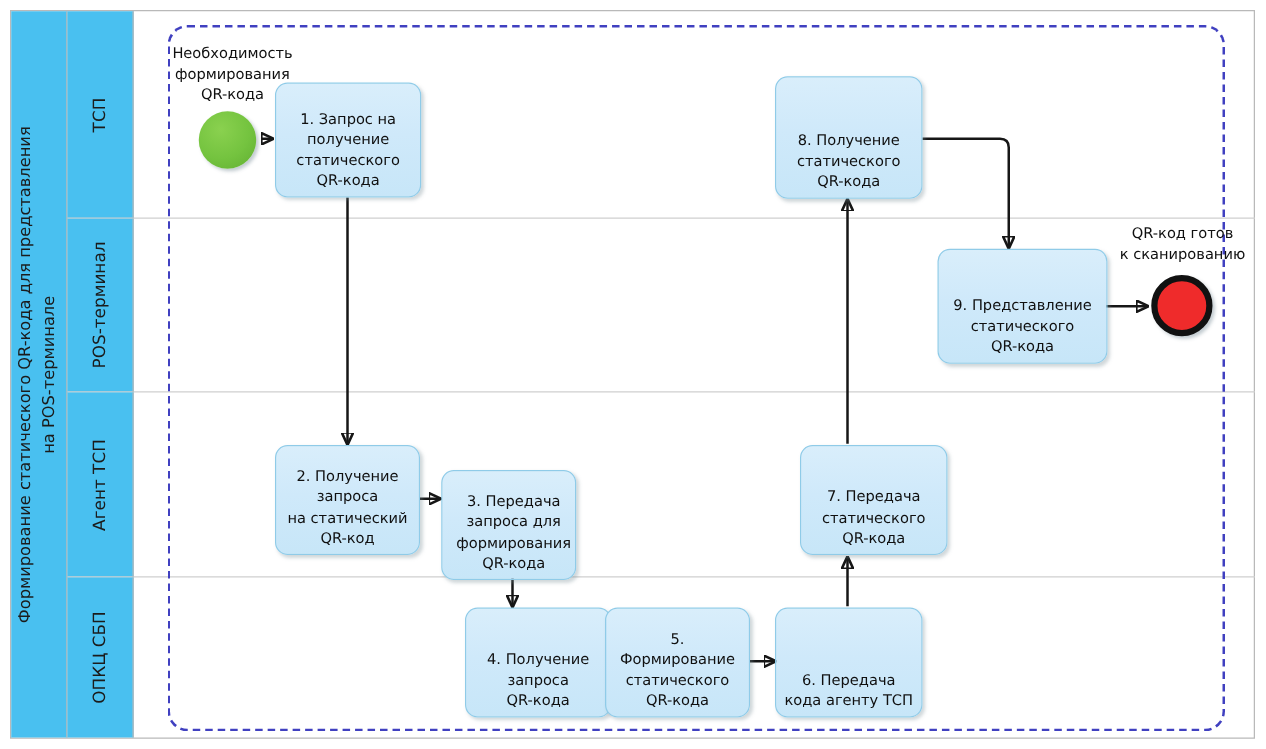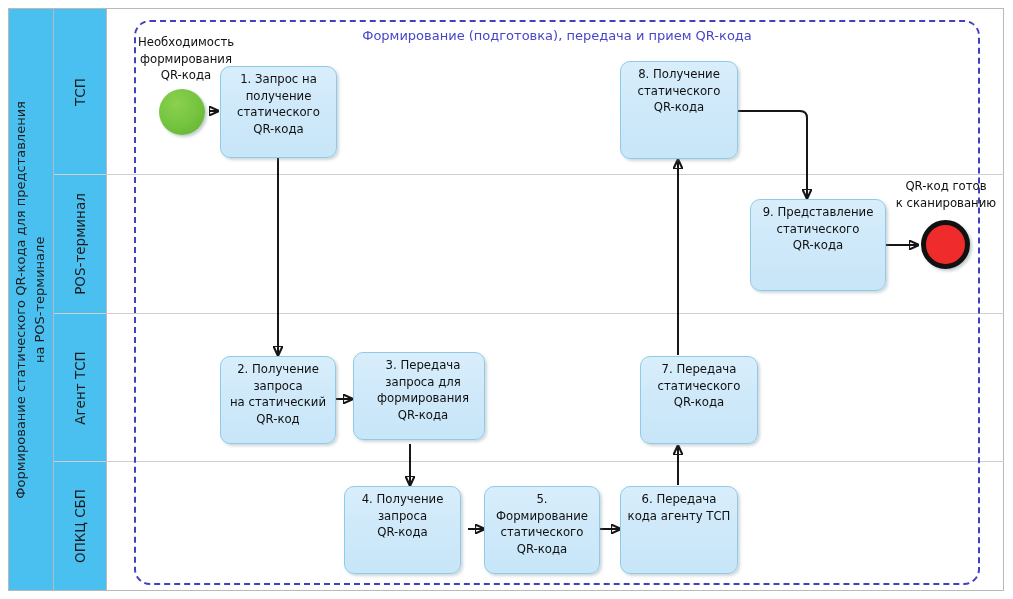--- a/index.html
+++ b/index.html
@@ -96,21 +96,21 @@
   }
 
   
   .task{
     position:absolute;
     background:linear-gradient(180deg,#d9eefb 0%,#cfe9fa 45%,#c7e6f8 100%);
     border:1px solid #8fcbe8;
     border-radius:10px;
     box-shadow:2px 2px 3px rgba(120,140,150,.35);
     box-sizing:border-box;
-    display:flex;align-items:flex-start;justify-content:center;
+    display:flex;align-items:flex-end;justify-content:center;
     padding:4px 6px;
     font-size:11.7px;
     line-height:1.42;
     color:#101010;
     text-align:center;
     z-index:4;
   }
 
   
   .start-event{
@@ -180,21 +180,20 @@
   <div class="lane-head last" style="top:462px;height:128px;">
     <div class="lane-head-inner">ОПКЦ СБП</div>
   </div>
 
   <div class="lane-body" style="top:9px;height:166px;"></div>
   <div class="lane-body" style="top:175px;height:139px;"></div>
   <div class="lane-body" style="top:314px;height:148px;"></div>
   <div class="lane-body last" style="top:462px;height:128px;"></div>
 
   <div class="subprocess"></div>
-  <div class="subprocess-label">Формирование (подготовка), передача и прием QR-кода</div>
 
   <svg class="flow-svg" viewBox="0 0 1013 599" xmlns="http://www.w3.org/2000/svg">
     <defs>
       <marker id="arw" viewBox="0 0 10 10" refX="8.6" refY="5" markerWidth="5.2" markerHeight="5.2" orient="auto-start-reverse">
         <path d="M 0 0.6 L 9.6 5 L 0 9.4 z" fill="#161616" stroke="none"></path>
       </marker>
     </defs>
 
     <line x1="209" y1="111" x2="218" y2="111" marker-end="url(#arw)"></line>
 
@@ -257,38 +256,38 @@
 
   <div class="task" style="left:220px;top:356px;width:116px;height:88px;">
     <div>
       <div>2. Получение</div>
       <div>запроса</div>
       <div>на статический</div>
       <div>QR-код</div>
     </div>
   </div>
 
-  <div class="task" style="left:353px;top:352px;width:132px;height:88px;padding-left:14px;">
+  <div class="task" style="left:353px;top:376px;width:108px;height:88px;padding-left:14px;">
     <div>
       <div>3. Передача</div>
       <div>запроса для</div>
       <div>формирования</div>
       <div>QR-кода</div>
     </div>
   </div>
 
   <div class="task" style="left:640px;top:356px;width:118px;height:88px;">
     <div>
       <div>7. Передача</div>
       <div>статического</div>
       <div>QR-кода</div>
     </div>
   </div>
 
-  <div class="task" style="left:344px;top:486px;width:117px;height:88px;">
+  <div class="task" style="left:372px;top:486px;width:117px;height:88px;">
     <div>
       <div>4. Получение</div>
       <div>запроса</div>
       <div>QR-кода</div>
     </div>
   </div>
 
   <div class="task" style="left:484px;top:486px;width:116px;height:88px;">
     <div>
       <div>5. Формирование</div>

